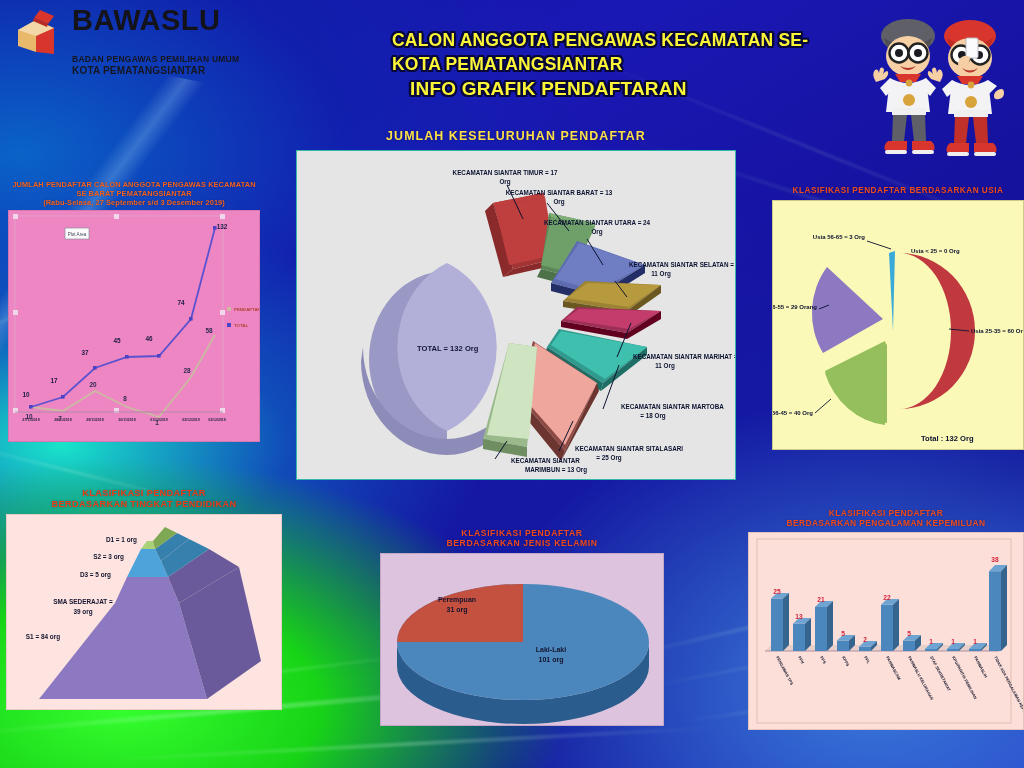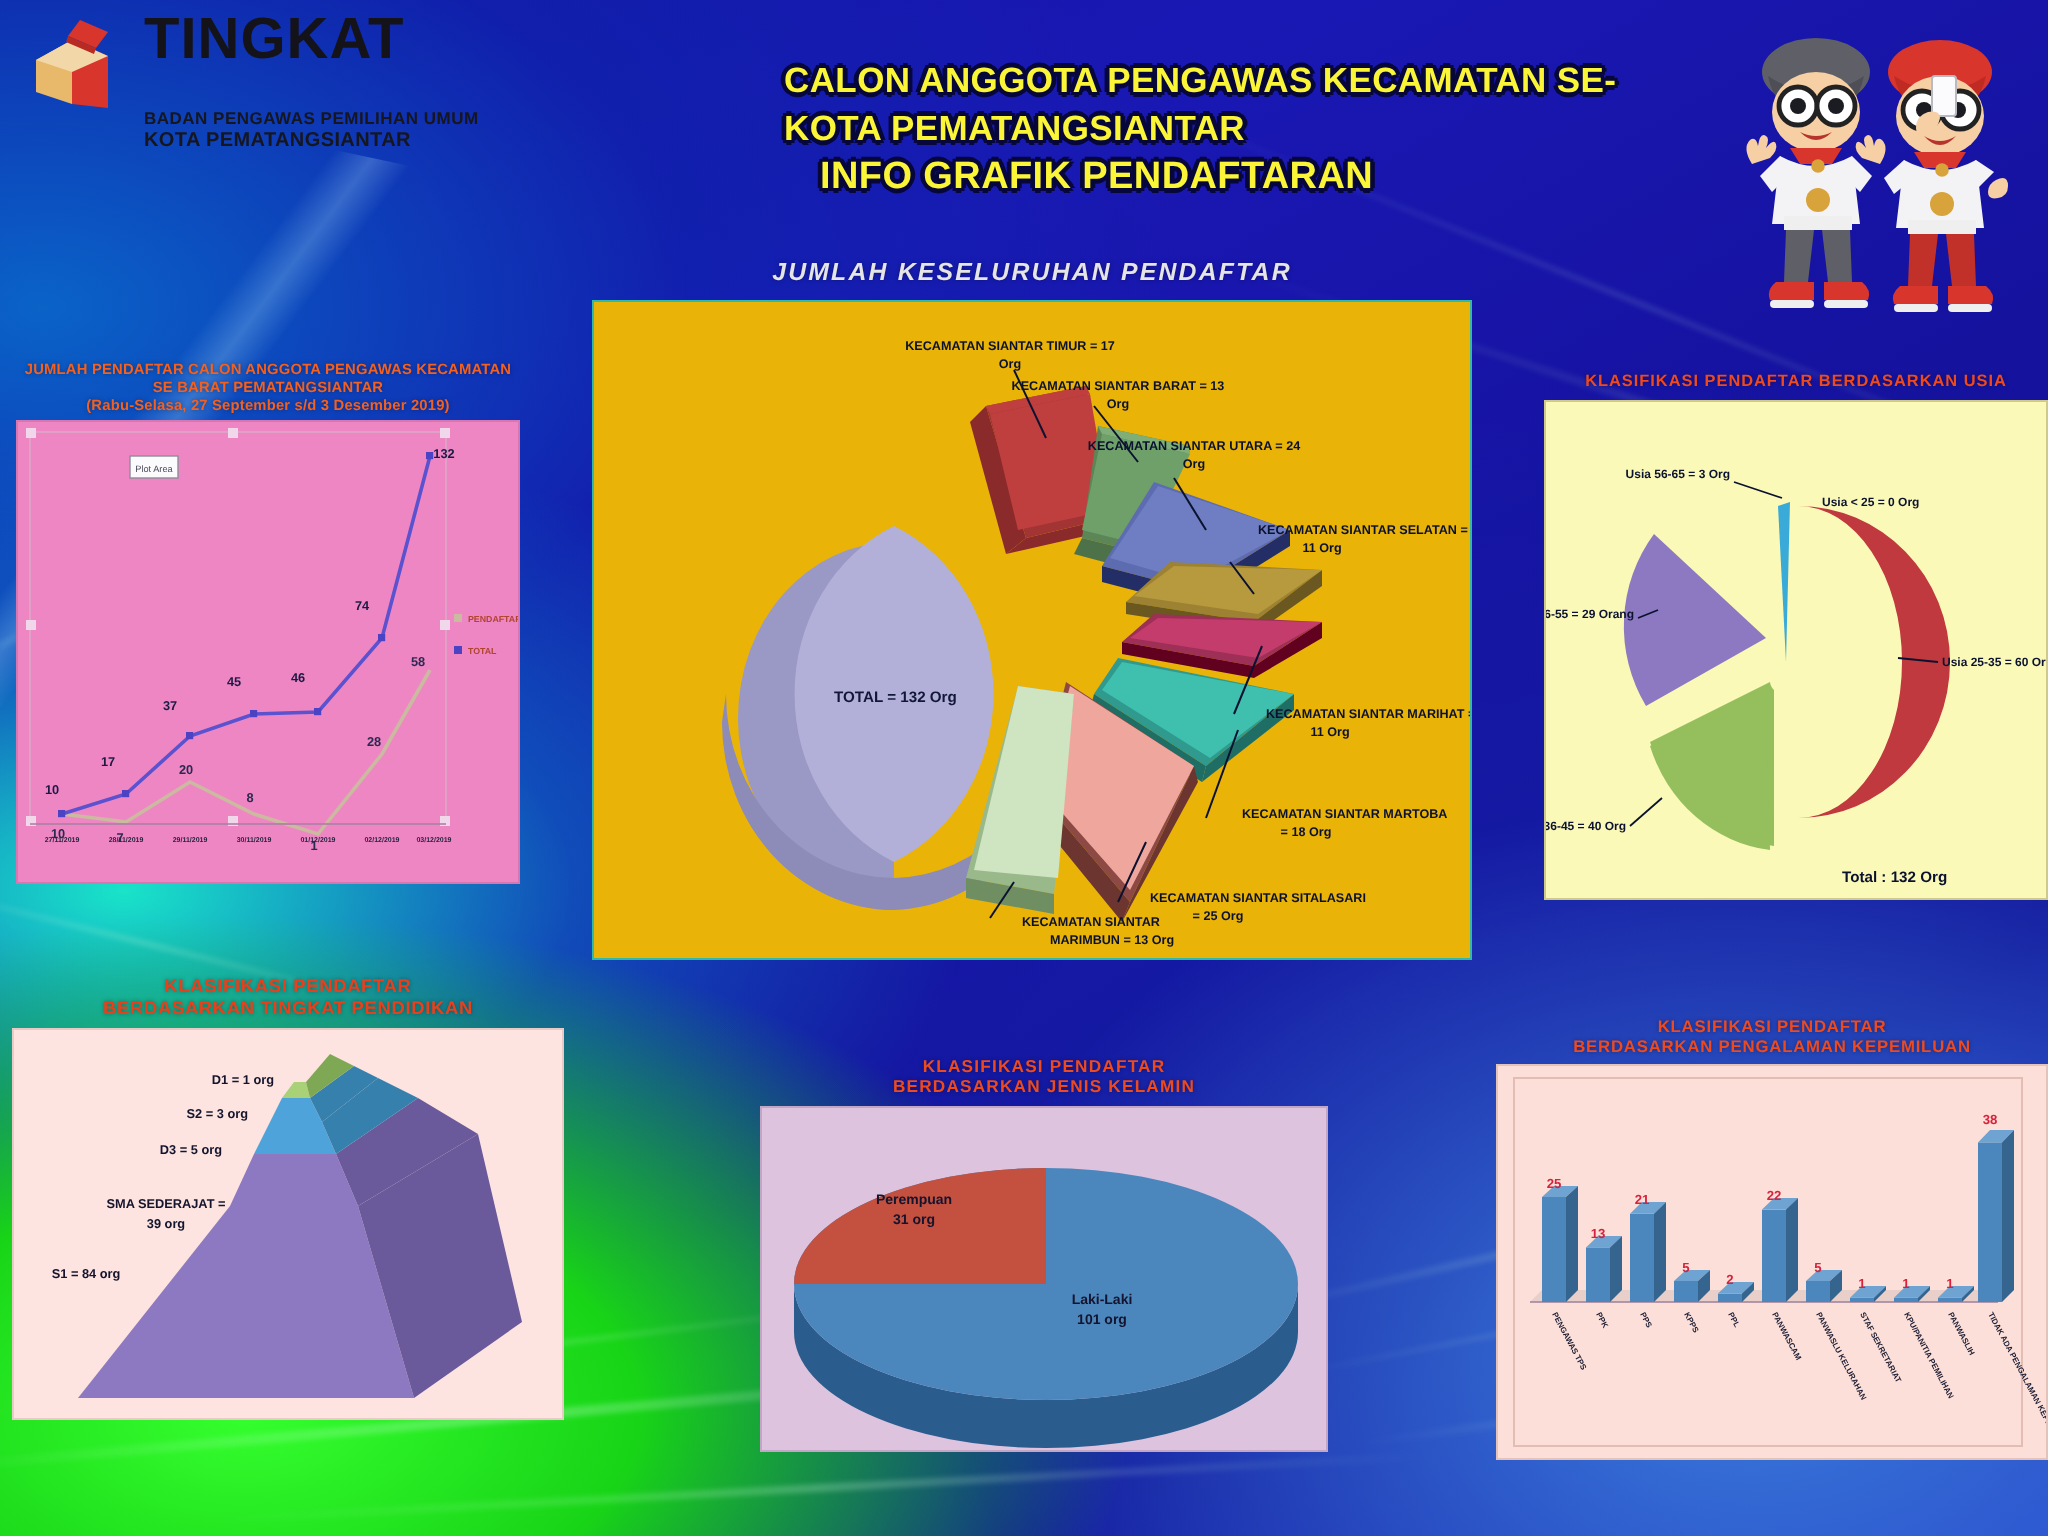--- a/index.html
+++ b/index.html
@@ -63,22 +63,22 @@
     text-shadow:0 0 2px rgba(0,0,0,.35);}
   .plot{position:relative;overflow:hidden;}
 
   
   #p-line{left:8px;top:180px;width:252px;height:272px;}
   #p-line .panel-title{font-size:7.4px;color:#f3601f;letter-spacing:.1px;}
   #p-line .plot{margin-top:3px;height:232px;background:#ef86c4;border:1px solid #d777b2;}
 
   
   #p-total{left:296px;top:128px;width:440px;height:372px;}
-  #p-total .panel-title{font-size:12.4px;color:#e5e5e5;letter-spacing:1.1px;line-height:1.3;font-style:italic;}
-  #p-total .plot{margin-top:6px;height:330px;background:#eab308;border:1px solid #2fb9a6;}
+  #p-total .panel-title{font-size:12.4px;color:#fde047;letter-spacing:1.1px;line-height:1.3;}
+  #p-total .plot{margin-top:6px;height:330px;background:#e5e5e5;border:1px solid #2fb9a6;}
 
   
   #p-age{left:772px;top:186px;width:252px;height:268px;}
   #p-age .panel-title{font-size:8.2px;color:#ef4a1e;letter-spacing:.5px;text-align:center;}
   #p-age .plot{margin-top:4px;height:250px;background:#fbf9b8;border:1px solid #cfc98c;}
 
   
   #p-edu{left:6px;top:488px;width:276px;height:228px;}
   #p-edu .panel-title{font-size:9.2px;color:#e8401c;letter-spacing:.35px;}
   #p-edu .plot{margin-top:4px;height:196px;background:#fde4e0;border:1px solid #e8cac6;}
@@ -117,21 +117,21 @@
     <span class="logo-mark">
       <svg viewBox="0 0 54 52" width="54" height="52">
         <path d="M4 22 L22 12 L22 44 L4 38 Z" fill="#e8b96b"></path>
         <path d="M22 12 L40 20 L40 46 L22 44 Z" fill="#d8352c"></path>
         <path d="M4 22 L22 12 L40 20 L22 28 Z" fill="#f2d7a8"></path>
         <path d="M26 2 L40 8 L34 16 L20 10 Z" fill="#d8352c"></path>
         <path d="M20 10 L34 16 L33 19 L19 13 Z" fill="#b82a22"></path>
       </svg>
     </span>
     <div class="logo-text">
-      <div class="logo-b">TINGKAT</div>
+      <div class="logo-b">BAWASLU</div>
       <div class="logo-s1">BADAN PENGAWAS PEMILIHAN UMUM</div>
       <div class="logo-s2">KOTA PEMATANGSIANTAR</div>
     </div>
   </div>
 
   <div class="headline">
     <div class="hl hl2">CALON ANGGOTA PENGAWAS KECAMATAN SE-KOTA PEMATANGSIANTAR</div>
     <div class="hl hl1">INFO GRAFIK PENDAFTARAN</div>
   </div>
 

